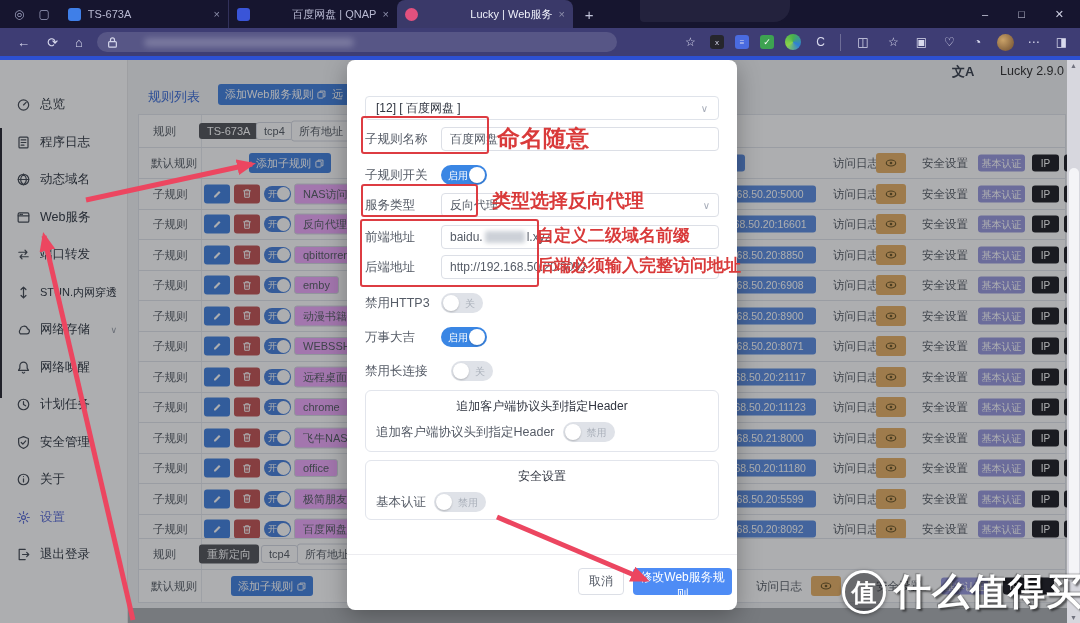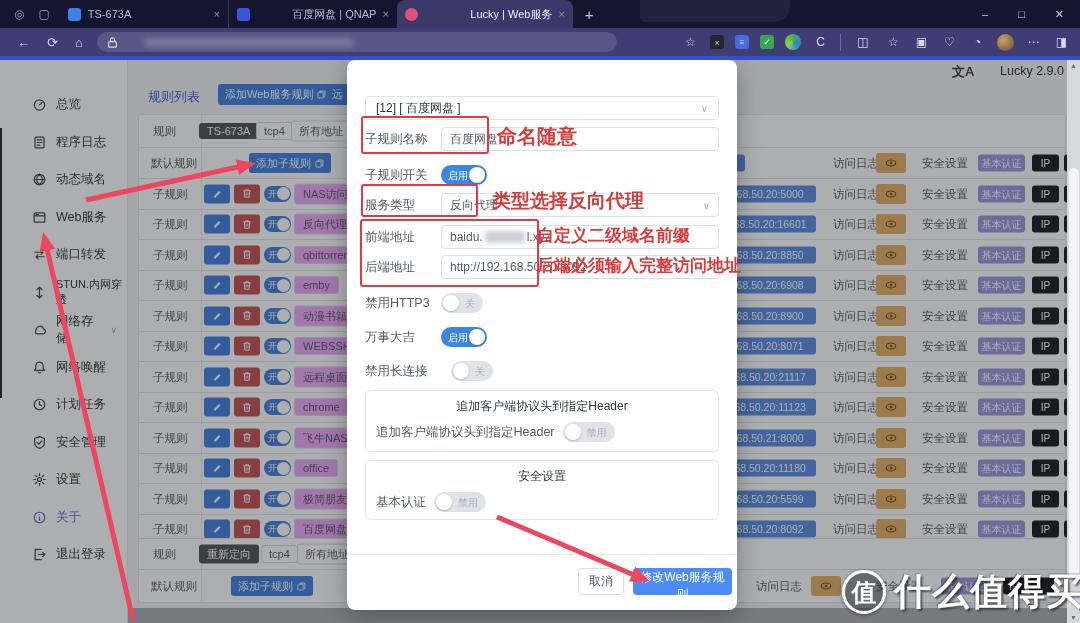--- a/index.html
+++ b/index.html
@@ -28,21 +28,21 @@
   .tbr{margin-left:auto;display:flex;align-items:center;gap:11px;margin-right:10px;}
   .tbi{width:17px;height:17px;display:flex;align-items:center;justify-content:center;font-size:12px;color:#d9daee;}
   .tbr .tbi:nth-child(2){background:#26262c;border-radius:3px;font-size:8px;width:14px;height:14px;}
   .tbr .tbi:nth-child(3){background:#4a6be0;border-radius:3px;font-size:8px;width:14px;height:14px;}
   .tbr .tbi:nth-child(4){background:#3da251;border-radius:3px;color:#fff;font-size:9px;width:14px;height:14px;}
   .tbr .tbi:nth-child(5){background:conic-gradient(#48b14c,#2e7fd8,#8ad24a,#48b14c);border-radius:50%;width:16px;height:16px;color:transparent;}
   .tbr .tbi:nth-child(7){border-left:1px solid rgba(255,255,255,.25);padding-left:11px;width:22px;}
   .tbr .tbi:nth-child(12){background:radial-gradient(circle at 35% 35%,#caa268,#6d4c2e);border-radius:50%;width:17px;height:17px;color:transparent;}
   .bluestrip{position:absolute;left:0;top:56px;width:1080px;height:4px;background:#2d50d2;z-index:50;}
   
-  .sidebar{position:absolute;left:0;top:60px;width:128px;bottom:0;background:#fff;border-right:1px solid #e8e8ea;padding-top:26px;box-sizing:border-box;z-index:1;padding-left:16px;}
+  .sidebar{position:absolute;left:0;top:60px;width:128px;bottom:0;background:#fff;border-right:1px solid #e8e8ea;padding-top:26px;box-sizing:border-box;z-index:1;}
   .side-item{display:flex;align-items:center;gap:9px;padding-left:16px;height:37.5px;font-size:12.5px;color:#333a44;}
   .side-item:nth-child(12){color:#6273d8;}
   .side-item:nth-child(12) .si{stroke:#6273d8;}
   .si{fill:none;stroke:#464c56;stroke-width:1.3;stroke-linecap:round;stroke-linejoin:round;flex:none;}
   .chev{margin-left:auto;margin-right:10px;color:#9aa0aa;font-size:9px;}
   .edgeline{position:absolute;left:0;top:128px;width:2px;height:270px;background:#2a2a33;z-index:6;}
   .botstrip{position:absolute;left:128px;right:0;top:608px;height:15px;background:#aeb0b4;z-index:1;}
   .appbar-tr{position:absolute;top:63px;font-size:13px;color:#3c4350;z-index:1;font-weight:bold;}
   .version{position:absolute;left:1000px;top:64px;font-size:12.5px;color:#333;z-index:1;font-weight:normal;}
   .rulestab{position:absolute;left:148px;top:88px;color:#3f6fd8;font-size:13px;z-index:1;}
@@ -275,31 +275,31 @@
       </div>
     <div class="side-item">
         <svg class="si" width="15" height="15" viewBox="0 0 16 16">
           <path d="M8 1.8l5.2 1.9v4.2c0 3.1-2.1 5.2-5.2 6.3-3.1-1.1-5.2-3.2-5.2-6.3V3.7z"></path>
           <path d="M5.6 8l1.7 1.7 3.1-3.4"></path>
         </svg>
         <span>安全管理</span>
       </div>
     <div class="side-item">
         <svg class="si" width="15" height="15" viewBox="0 0 16 16">
+          <circle cx="8" cy="8" r="5.6"></circle>
+          <path d="M8 7.2v3.4M8 4.9h.01"></path>
+        </svg>
+        <span>关于</span>
+      </div>
+    <div class="side-item">
+        <svg class="si" width="15" height="15" viewBox="0 0 16 16">
           <circle cx="8" cy="8" r="2.1"></circle>
           <path d="M8 1.8v2M8 12.2v2M1.8 8h2M12.2 8h2M3.6 3.6L5 5M11 11l1.4 1.4M12.4 3.6L11 5M5 11l-1.4 1.4"></path>
         </svg>
         <span>设置</span>
-      </div>
-    <div class="side-item">
-        <svg class="si" width="15" height="15" viewBox="0 0 16 16">
-          <circle cx="8" cy="8" r="5.6"></circle>
-          <path d="M8 7.2v3.4M8 4.9h.01"></path>
-        </svg>
-        <span>关于</span>
       </div>
     <div class="side-item">
         <svg class="si" width="15" height="15" viewBox="0 0 16 16">
           <path d="M9.8 2.6H3.4v10.8h6.4M7 8h6.6M11.4 5.8L13.6 8l-2.2 2.2"></path>
         </svg>
         <span>退出登录</span>
       </div>
   </div>
   <div class="edgeline"></div>
   <div class="botstrip"></div>
@@ -842,21 +842,21 @@
       </div>
     </div>
     <div class="m-footline"></div>
     <button class="m-cancel">取消</button>
     <button class="m-submit">修改Web服务规则</button>
   </div>
 
   <div class="ann-box" style="left:361px;top:116px;width:124px;height:34px"></div>
   <div class="ann-box" style="left:361px;top:184px;width:113px;height:29px"></div>
   <div class="ann-box" style="left:360px;top:219px;width:175px;height:64px"></div>
-  <span class="ann-note" style="left:497px;top:123px;font-size:20px">命名随意</span>
+  <span class="ann-note" style="left:497px;top:123px;font-size:23px">命名随意</span>
   <span class="ann-note" style="left:492px;top:188px;font-size:19px">类型选择反向代理</span>
   <span class="ann-note" style="left:537px;top:224px;font-size:17px">自定义二级域名前缀</span>
   <span class="ann-note" style="left:537px;top:254px;font-size:17px">后端必须输入完整访问地址</span>
 
   <svg class="arrows" width="1080" height="623">
     <defs>
       <marker id="ah" markerUnits="userSpaceOnUse" markerWidth="20" markerHeight="18" refX="15" refY="8" orient="auto">
         <path d="M0,0 L19,8 L0,16 z" fill="#ec4660"></path>
       </marker>
     </defs>

